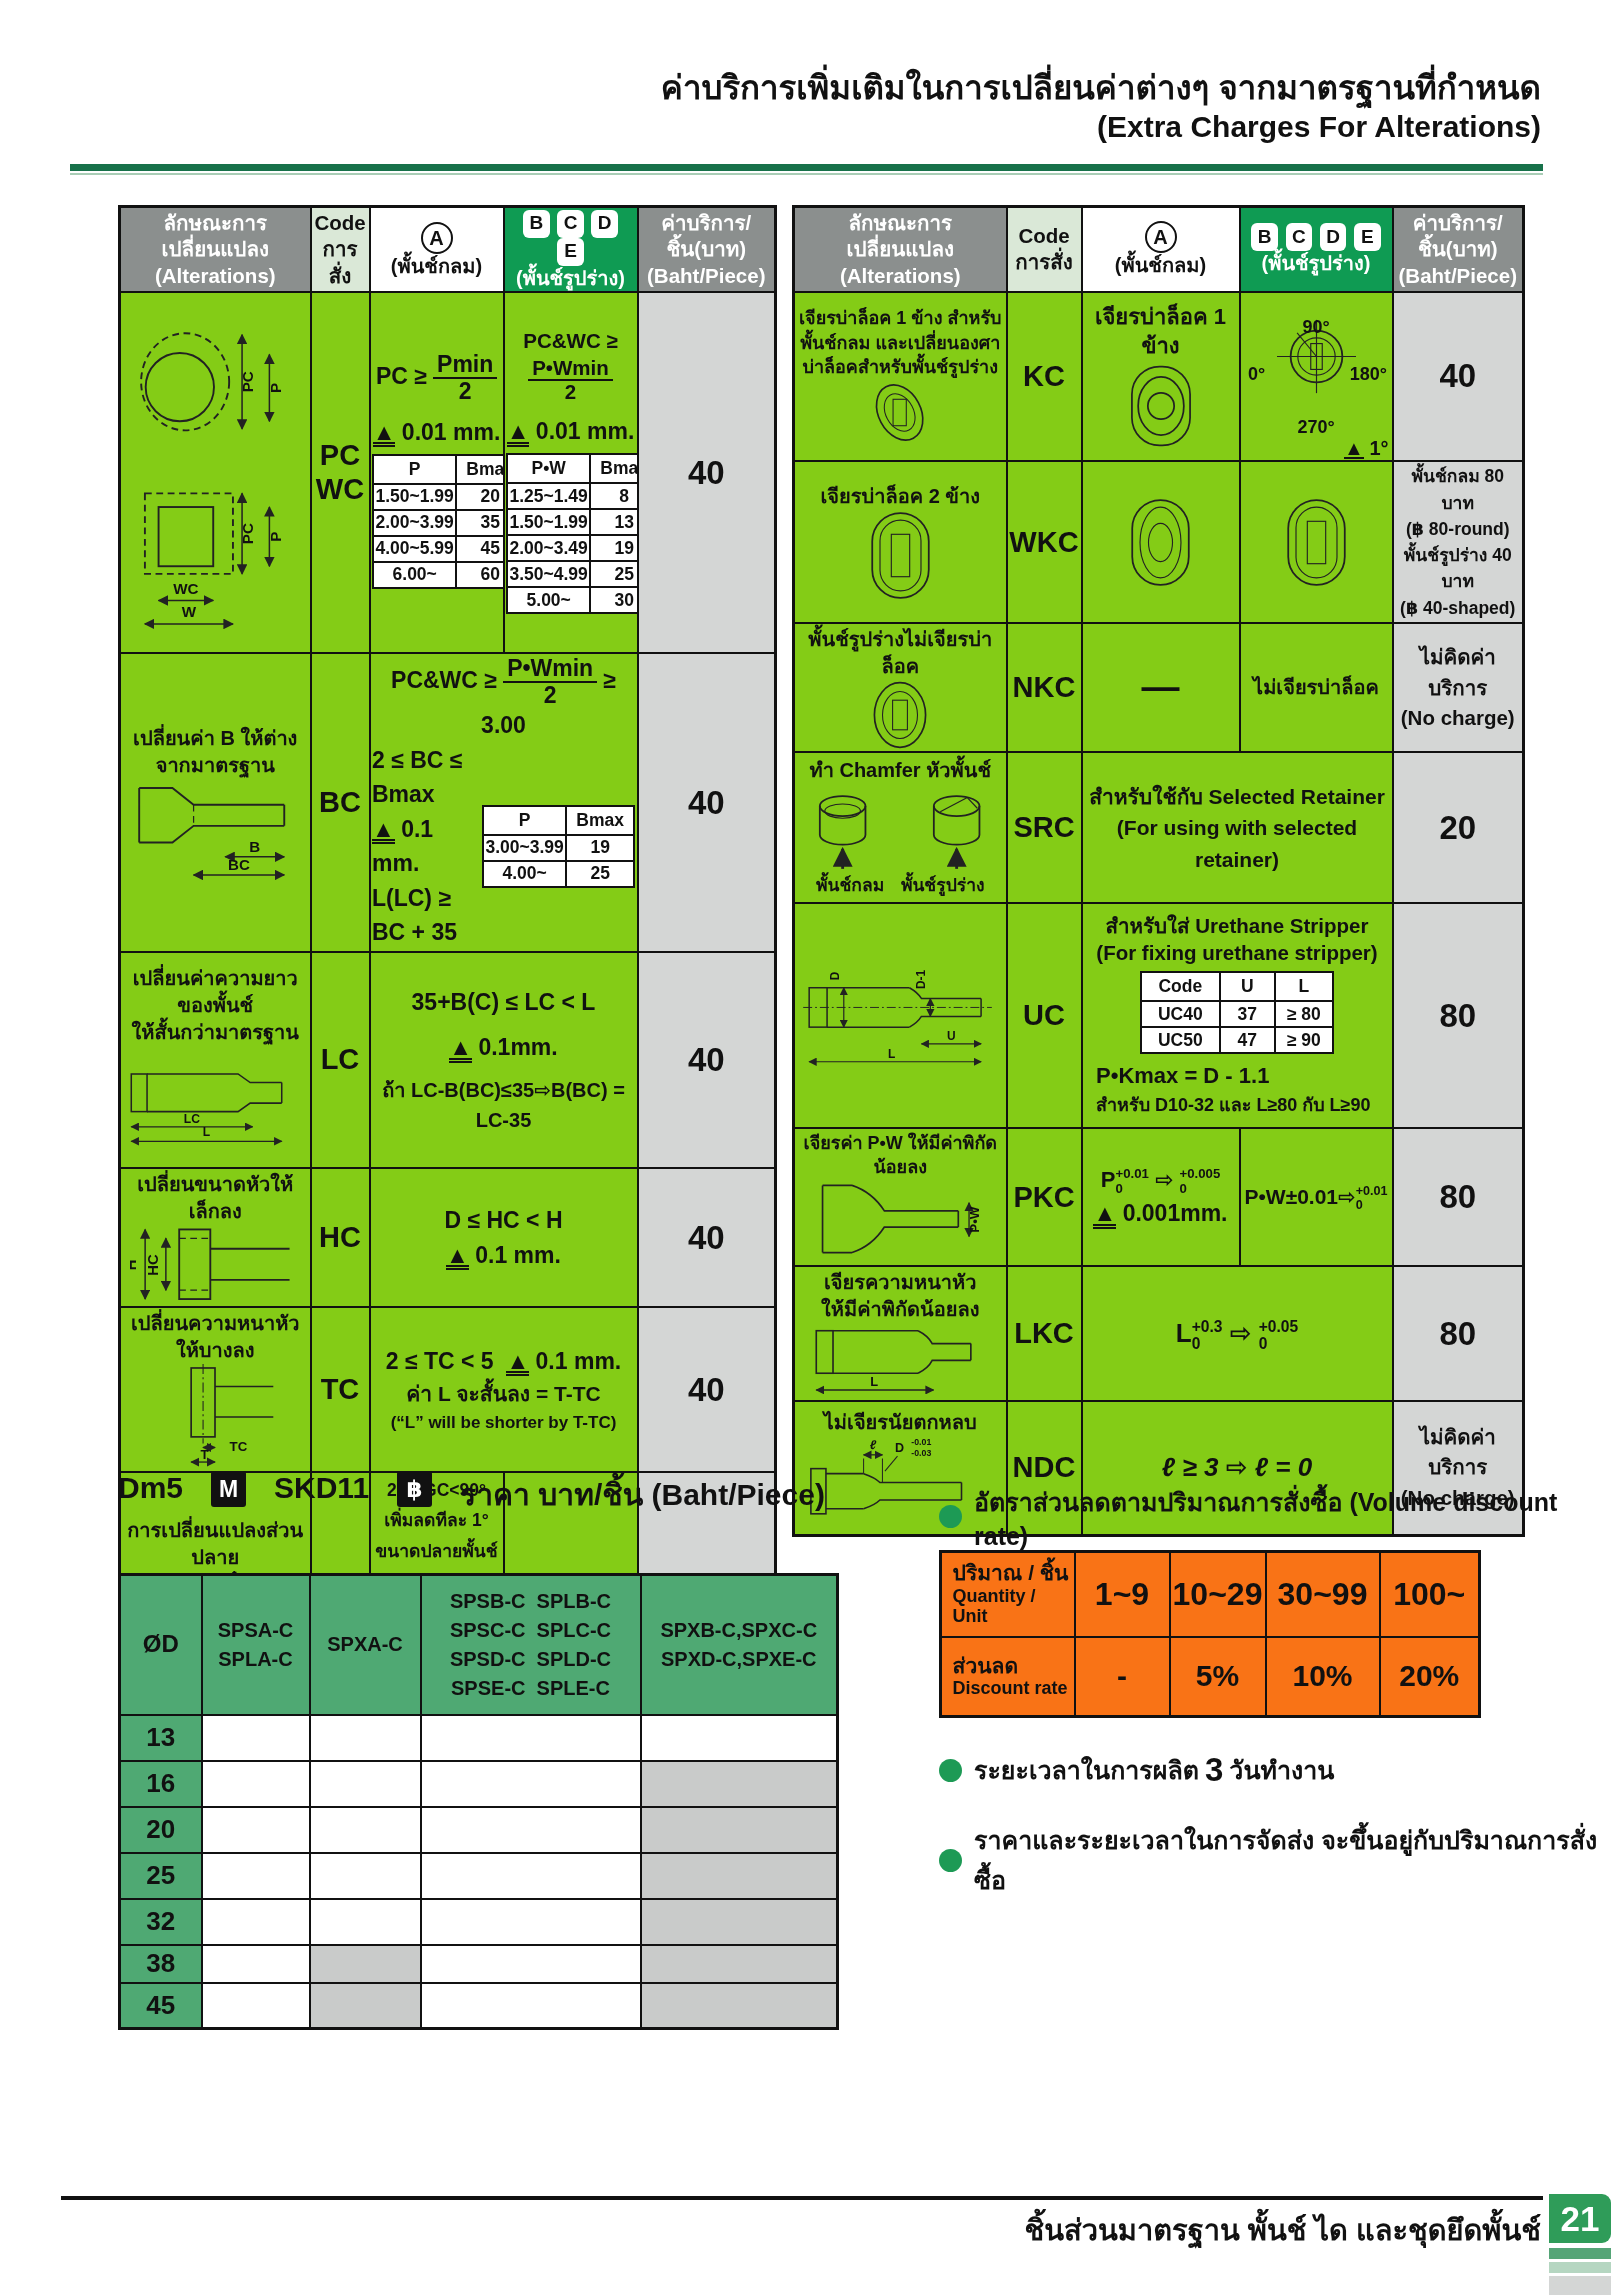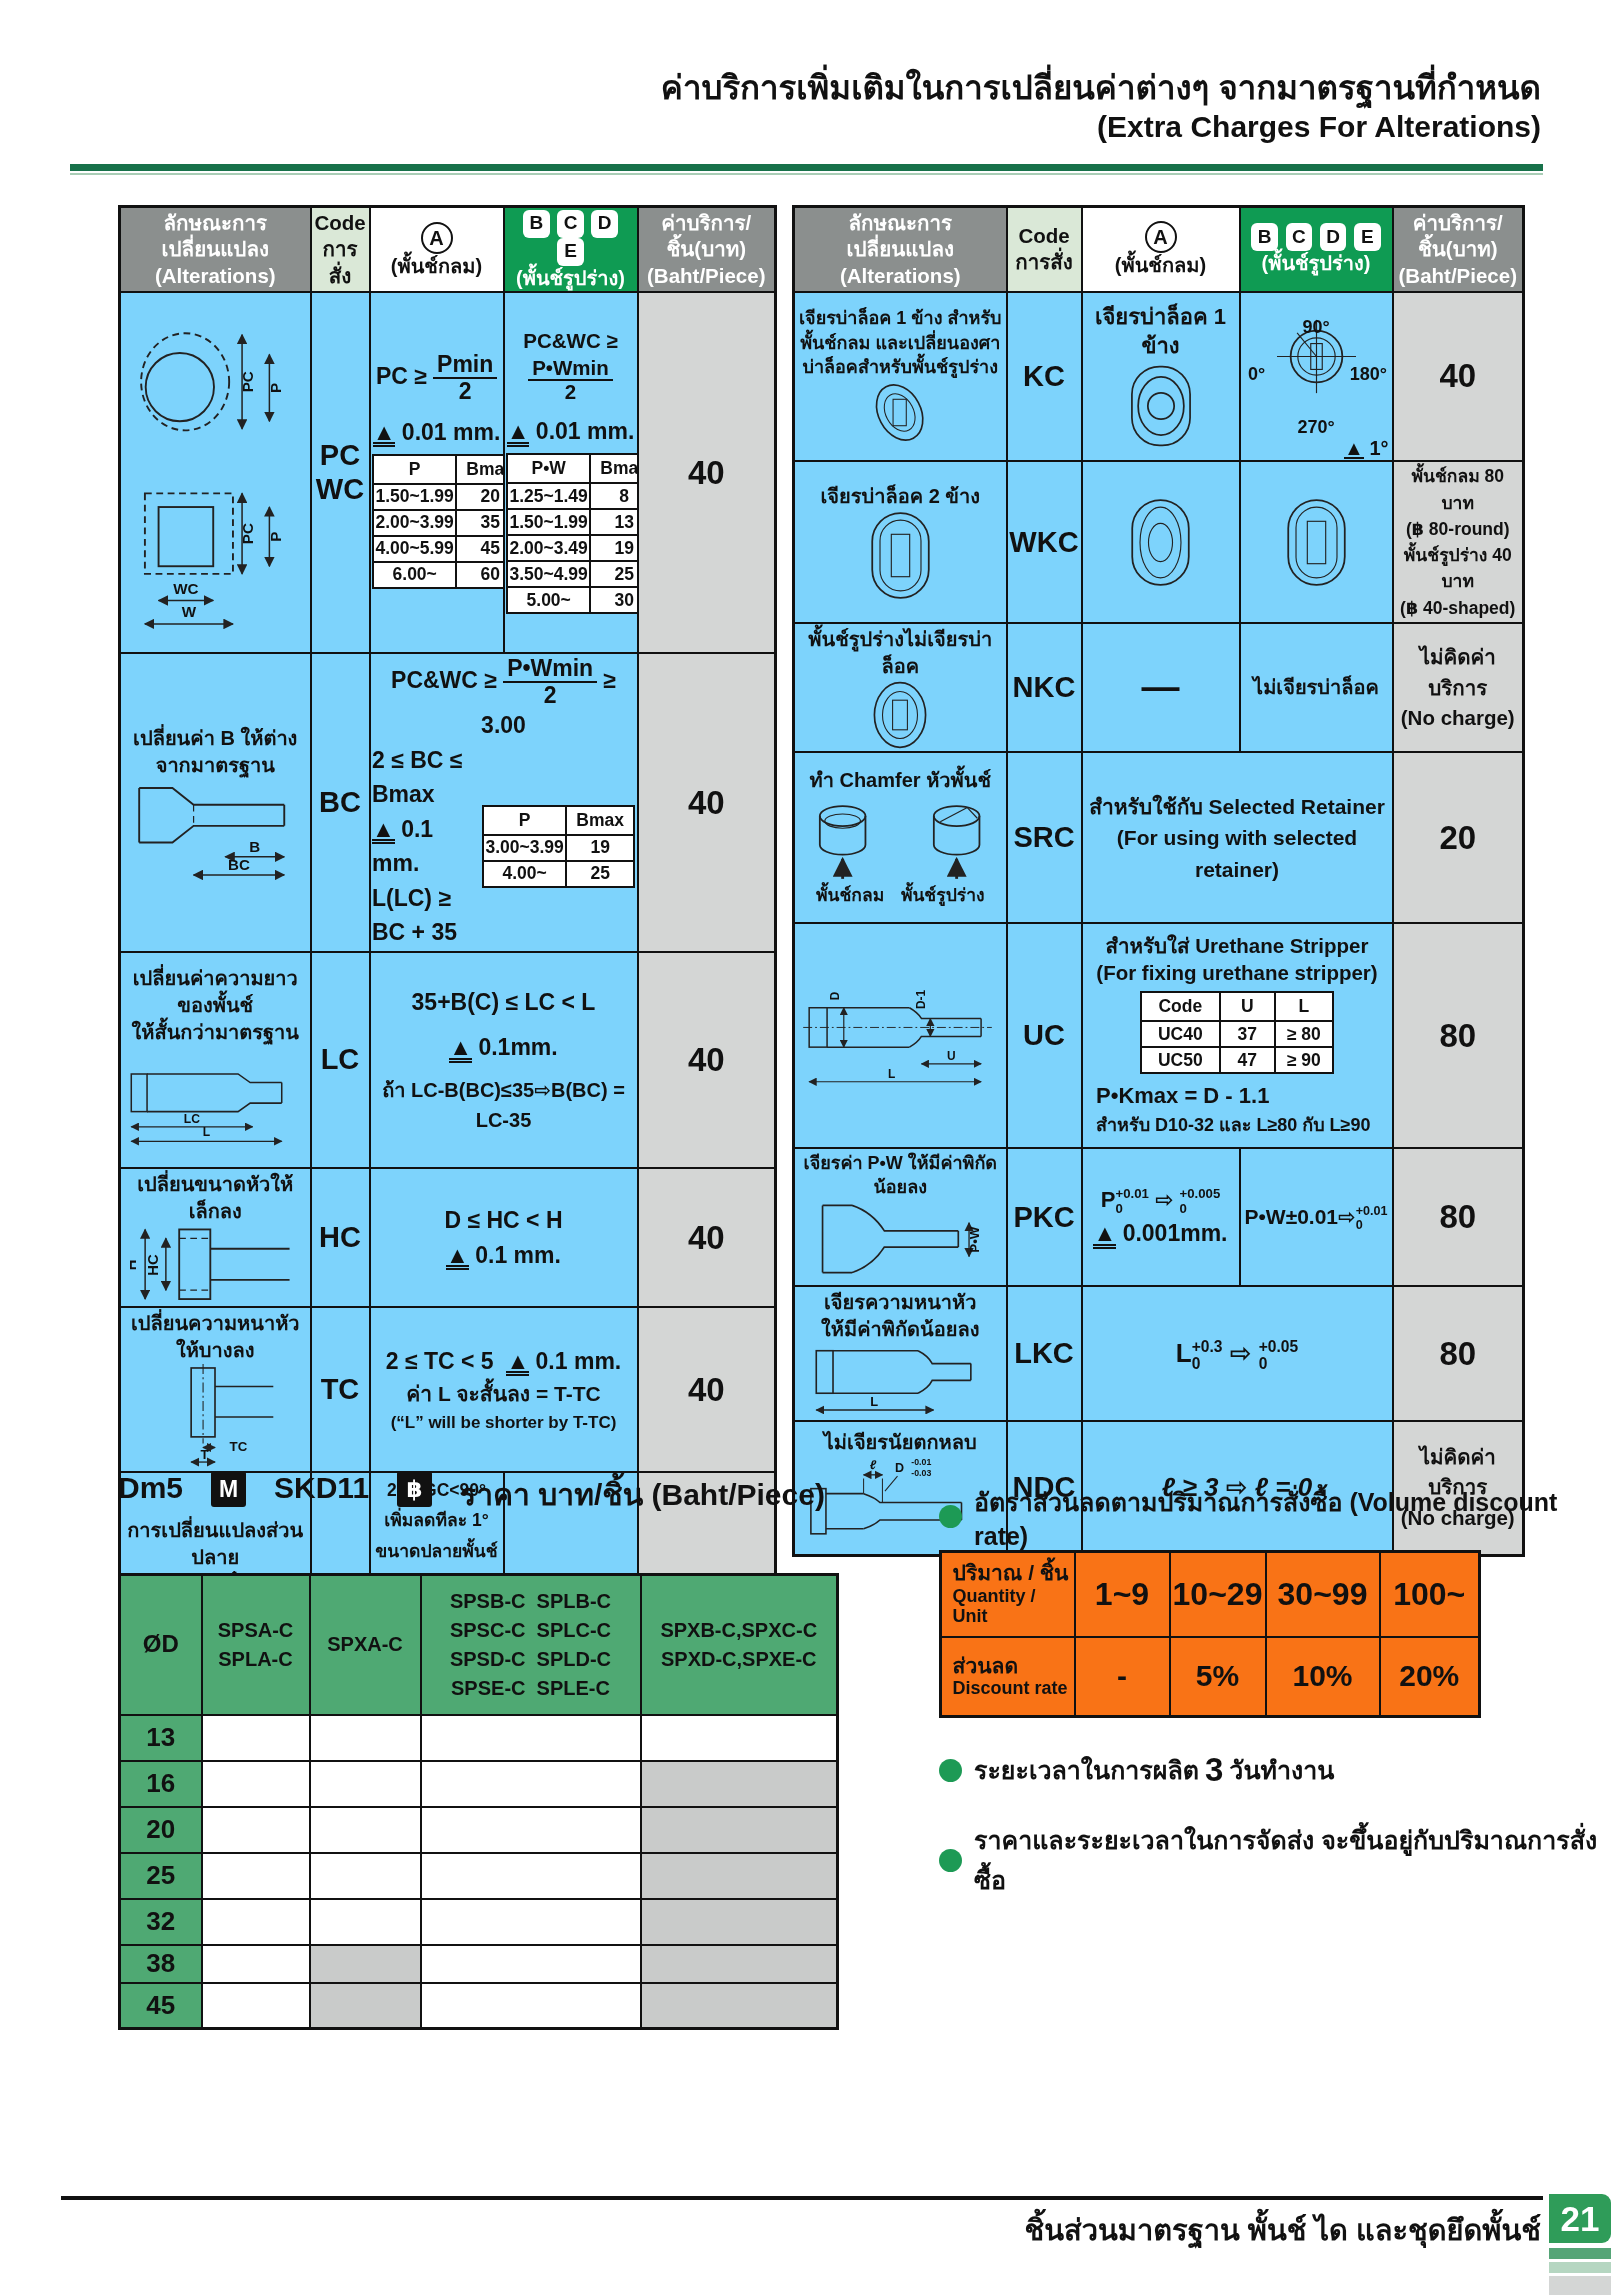--- a/index.html
+++ b/index.html
@@ -6,21 +6,21 @@
 body{width:1614px;height:2295px;position:relative;background:#fff;color:#111;
      font-family:"Liberation Sans","DejaVu Sans",sans-serif;overflow:hidden}
 .abs{position:absolute}
 .ttl{font-weight:bold;text-align:right;line-height:1.25}
 .ttl .l1{font-size:33px}
 .ttl .l2{font-size:30px}
 .rule{background:#17714a;height:6.8px}
 .rule2{background:#a9cdb6;height:2.3px}
 
 
-table.alt{border-collapse:collapse;table-layout:fixed;border:3px solid #111;background:#7dd3fc}
+table.alt{border-collapse:collapse;table-layout:fixed;border:3px solid #111;background:#84cc16}
 table.alt td{border:2.3px solid #111;text-align:center;vertical-align:middle;padding:1.5px;overflow:hidden}
 .hg{background:#8b8f8e;color:#fff;font-weight:bold;font-size:20.5px;line-height:1.3}
 .hlg{background:#dae8d7;color:#111;font-weight:bold;font-size:20.5px;line-height:1.3}
 .hw{background:#fff;font-weight:bold;font-size:20px;line-height:1.2}
 .hgr{background:#0f9b53;color:#fff;font-weight:bold;font-size:20px;line-height:1.2}
 .price{background:#d4d6d5;font-weight:bold;font-size:33px}
 .price .sm{font-size:17.5px;line-height:1.5;font-weight:bold}
 .price .md{font-size:20.5px;line-height:1.5;font-weight:bold}
 .code{font-weight:bold;font-size:29px;line-height:1.15}
 .altt{font-weight:bold;font-size:20px;line-height:1.35}
@@ -512,21 +512,21 @@
   <td>
     <span class="dash">—</span>
   </td>
   <td class="altt">ไม่เจียรบ่าล็อค</td>
   <td class="price">
     <div class="md">ไม่คิดค่าบริการ</div>
     <div class="md">(No charge)</div>
   </td>
 </tr>
 
-<tr style="height:171px">
+<tr style="height:151px">
   <td>
     <div class="altt">ทำ Chamfer หัวพั้นช์</div>
     <div class="srcrow">
       <svg width="68" height="82" viewBox="0 0 95 115">
         <ellipse class="ln" cx="47" cy="24" rx="32" ry="14"></ellipse>
         <path class="ln" d="M15,24 v40 a32,14 0 0 0 64,0 v-40"></path>
         <ellipse class="ln thin" cx="47" cy="31" rx="25" ry="10"></ellipse>
         <line class="aru" x1="47" y1="112" x2="47" y2="84"></line>
       </svg>
       <svg width="68" height="82" viewBox="0 0 95 115">

